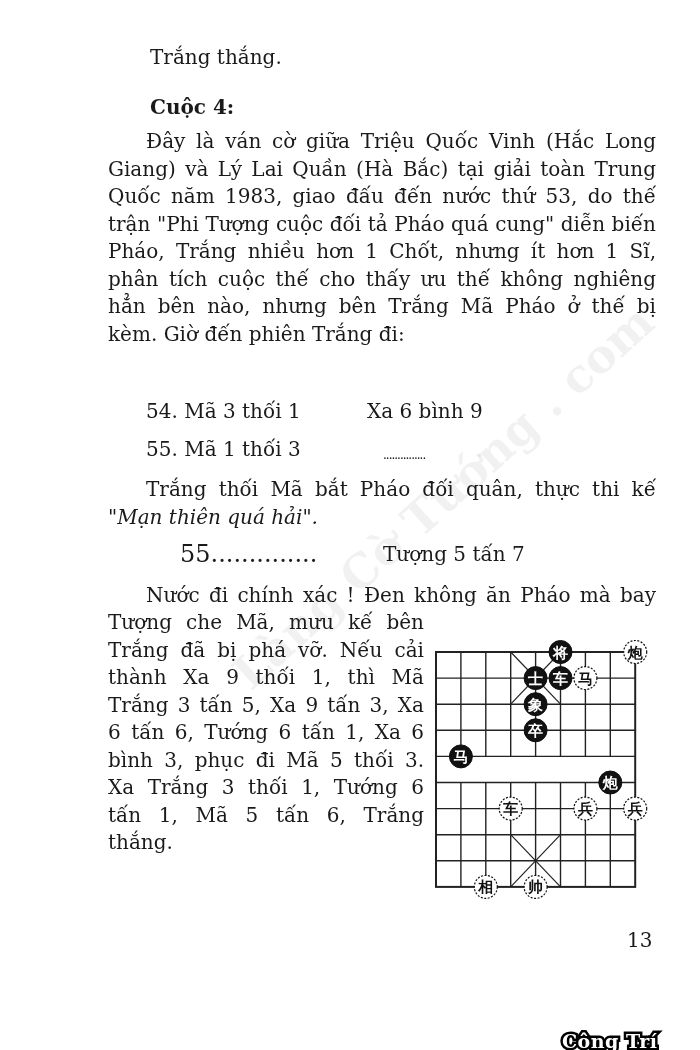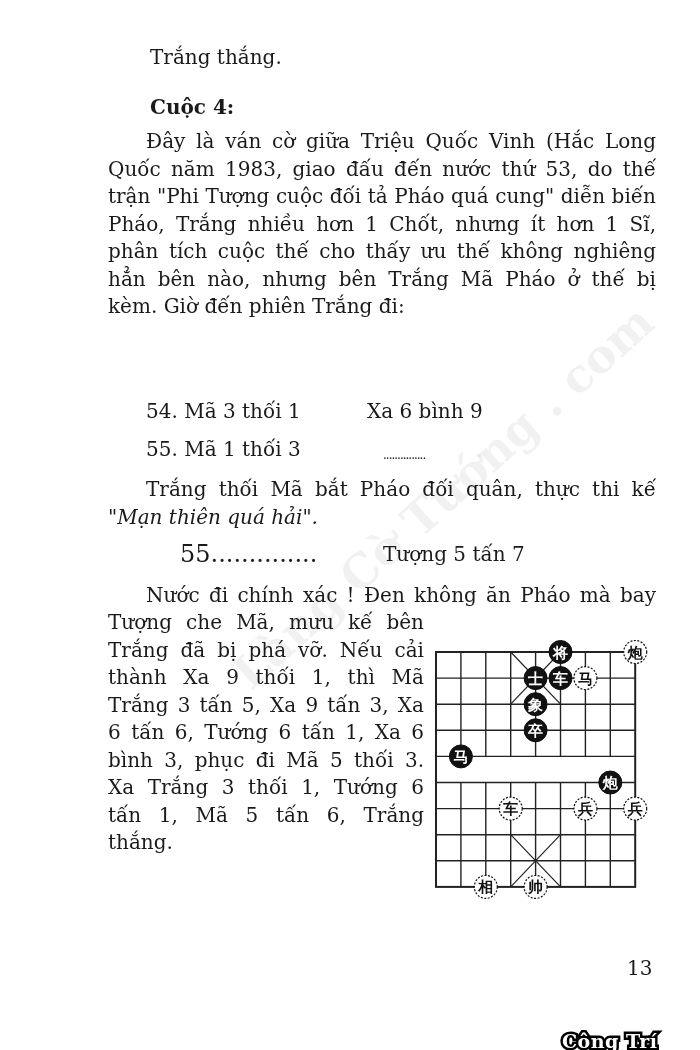--- a/index.html
+++ b/index.html
@@ -17,38 +17,39 @@
   .dots { letter-spacing:-1px; font-size:12px; }
   .wrap { position:absolute; left:108px; width:316px; font-size:20px; line-height:27.5px; }
   .wrap .line { display:block; text-align:justify; text-align-last:justify; height:27.5px; }
   .wrap .line.last { text-align-last:left; }
   #board { position:absolute; left:420px; top:630px; }
   .watermark {
     position:absolute; left:170px; top:470px; transform:rotate(-42deg);
     font-size:46px; font-weight:bold; color:rgba(0,0,0,0.055); font-family:"DejaVu Serif",serif;
     white-space:nowrap; pointer-events:none;
   }
-  .pagenum { position:absolute; left:627px; top:928px; font-size:20px;margin-top:28px; }
+  .pagenum { position:absolute; left:627px; top:928px; font-size:20px; }
   .publisher {
     position:absolute; left:562px; top:1012px; font-size:19px; font-weight:bold;
     font-family:"DejaVu Serif",serif; color:#fff; letter-spacing:0.5px;
     -webkit-text-stroke:5px #000; paint-order:stroke fill;margin-top:18px;
   }
 </style>
 </head>
 <body>
 
 <div class="watermark">Làng Cờ Tướng . com</div>
 
 <div class="t" style="left:150px;top:44px;">Trắng thắng.</div>
 
 <div class="t bold" style="left:150px;top:94px;">Cuộc 4:</div>
 
 <div class="para" style="top:128px;">
   <span class="line indent">Đây là ván cờ giữa Triệu Quốc Vinh (Hắc Long</span>
+  <span class="line">Giang) và Lý Lai Quần (Hà Bắc) tại giải toàn Trung</span>
   <span class="line">Quốc năm 1983, giao đấu đến nước thứ 53, do thế</span>
   <span class="line">trận "Phi Tượng cuộc đối tả Pháo quá cung" diễn biến</span>
   <span class="line">Pháo, Trắng nhiều hơn 1 Chốt, nhưng ít hơn 1 Sĩ,</span>
   <span class="line">phân tích cuộc thế cho thấy ưu thế không nghiêng</span>
   <span class="line">hẳn bên nào, nhưng bên Trắng Mã Pháo ở thế bị</span>
   <span class="line last">kèm. Giờ đến phiên Trắng đi:</span>
 </div>
 
 <div class="t" style="left:146px;top:398px;">54. Mã 3 thối 1</div>
 <div class="t" style="left:367px;top:398px;text-align:right;">Xa 6 bình 9</div>

